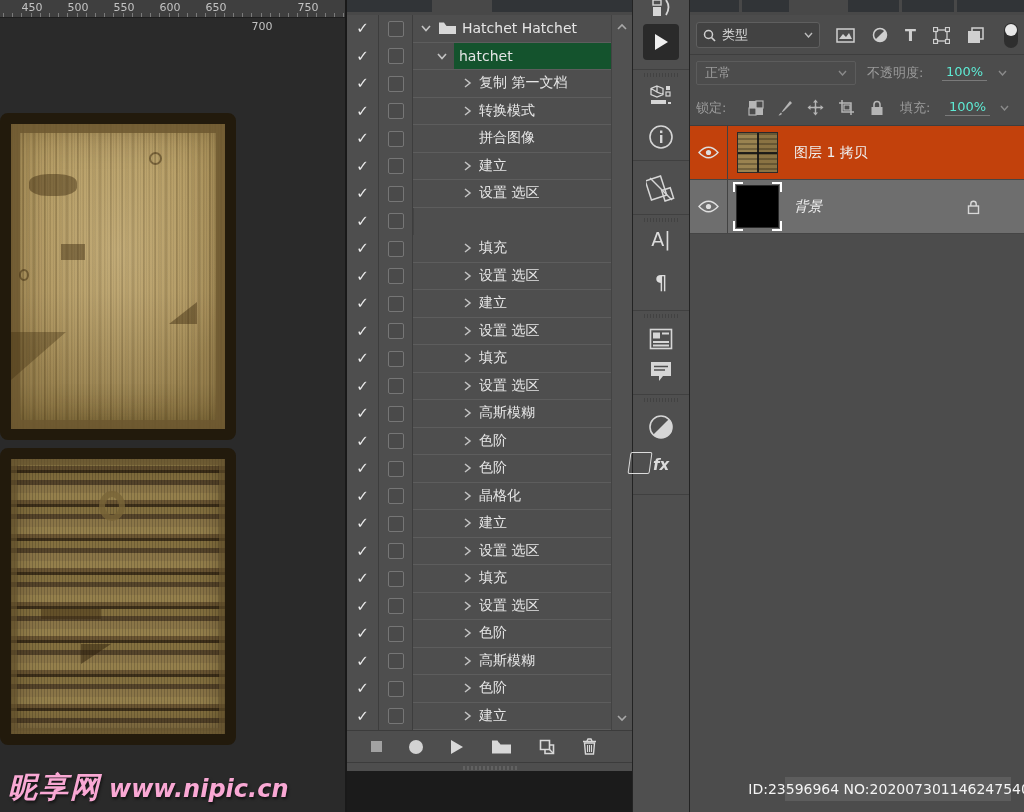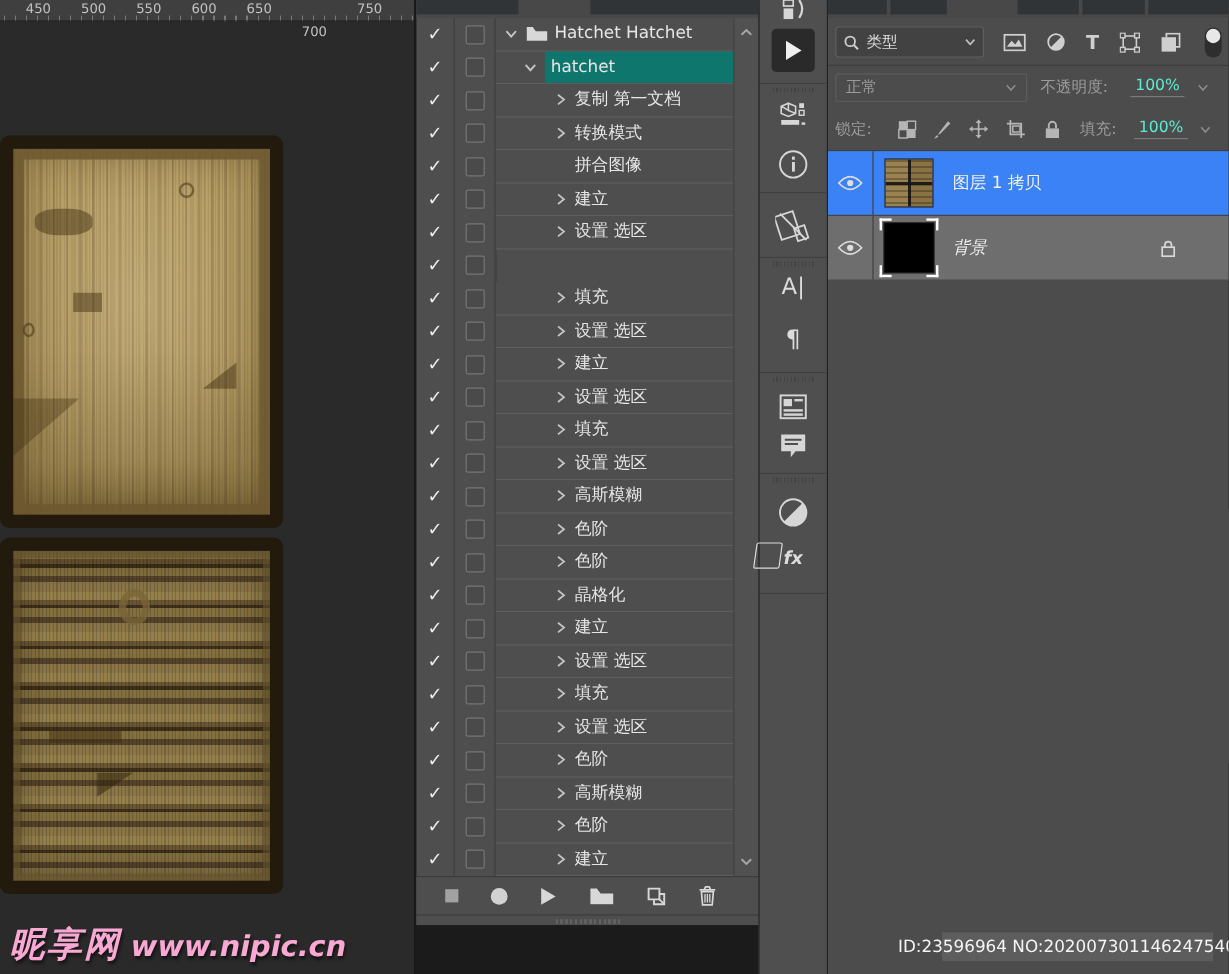--- a/index.html
+++ b/index.html
@@ -51,21 +51,21 @@
   .cell { display:flex; align-items:center; }
   .cell.check { width:32px; justify-content:center; border-right:1px solid #3d3d3d; }
   .cell.box   { width:34px; justify-content:center; border-right:1px solid #3d3d3d; }
   .cell.content { flex:1; border-bottom:1px solid #5d5d5d; padding-left:6px; gap:5px; min-width:0; }
   .cell.scroll-pad { width:21px; border-left:1px solid #434343; }
   .tick { color:#ececec; font-size:15px; font-weight:bold; line-height:1; }
   .cb { width:16px; height:16px; border:1px solid #767676; border-radius:2px; background:#4a4a4a; }
   .chev { display:inline-flex; width:14px; justify-content:center; flex:none; }
   .row-label { font-size:14px; color:#e6e6e6; white-space:nowrap; overflow:hidden; }
   .folder-glyph { flex:none; }
-  .hl { background:#0f766e; align-self:stretch; display:flex; align-items:center; flex:1; padding-left:5px; }
+  .hl { background:#14532d; align-self:stretch; display:flex; align-items:center; flex:1; padding-left:5px; }
   .step-indent { width:36px; flex:none; }
   .scrollbar { position:absolute; right:0; top:15px; width:21px; height:715px;
     border-left:1px solid #434343; background:#515151; }
   .scrollbar .sb-btn { position:absolute; left:0; width:100%; display:flex; justify-content:center; }
   .action-btnbar { position:absolute; left:0; top:730px; width:287px; height:32px;
     border-top:1px solid #3c3c3c; display:flex; align-items:center; padding-left:24px; gap:27px; background:#4e4e4e; }
   .sq-stop { width:11px; height:11px; background:#a2a2a2; }
   .circ-rec { width:14px; height:14px; border-radius:50%; background:#d2d2d2; }
   .grip-bar { position:absolute; left:0; top:762px; width:287px; height:9px; border-top:1px solid #3c3c3c;
     background:#4e4e4e; }
@@ -887,21 +887,21 @@
       <span class="muted" style="position:absolute;left:210px;">填充:</span>
       <span class="val-underline" style="position:absolute;left:255px;">100%</span>
       <span style="position:absolute;left:310px;">
         <svg width="9" height="6" viewBox="0 0 9 6">
             <polyline points="1,1 4.5,5 8,1" fill="none" stroke="#8a8a8a" stroke-width="1.4"></polyline>
           </svg>
       </span>
     </div>
 
     <div id="layers-list">
-        <div class="layer-row" style="top: 126px; background: #3b82f6; border-bottom: 1px solid rgb(69, 69, 69);">
+        <div class="layer-row" style="top: 126px; background: #c2410c; border-bottom: 1px solid rgb(69, 69, 69);">
           <div class="eye-cell">
             <span>
               <svg width="21" height="13" viewBox="0 0 21 13">
                 <path d="M1 6.5 Q10.5 -4 20 6.5 Q10.5 17 1 6.5 z" fill="none" stroke="#dedede" stroke-width="1.4"></path>
                 <circle cx="10.5" cy="6.5" r="2.6" fill="#dedede"></circle>
               </svg>
             </span>
           </div>
           <div class="thumb thumb-wood"></div>
           <span class="layer-name">图层 1 拷贝</span>

